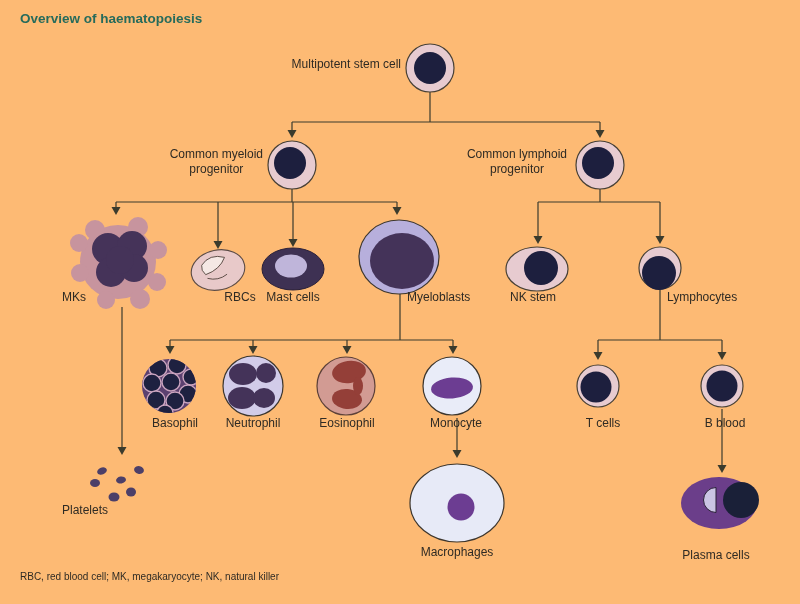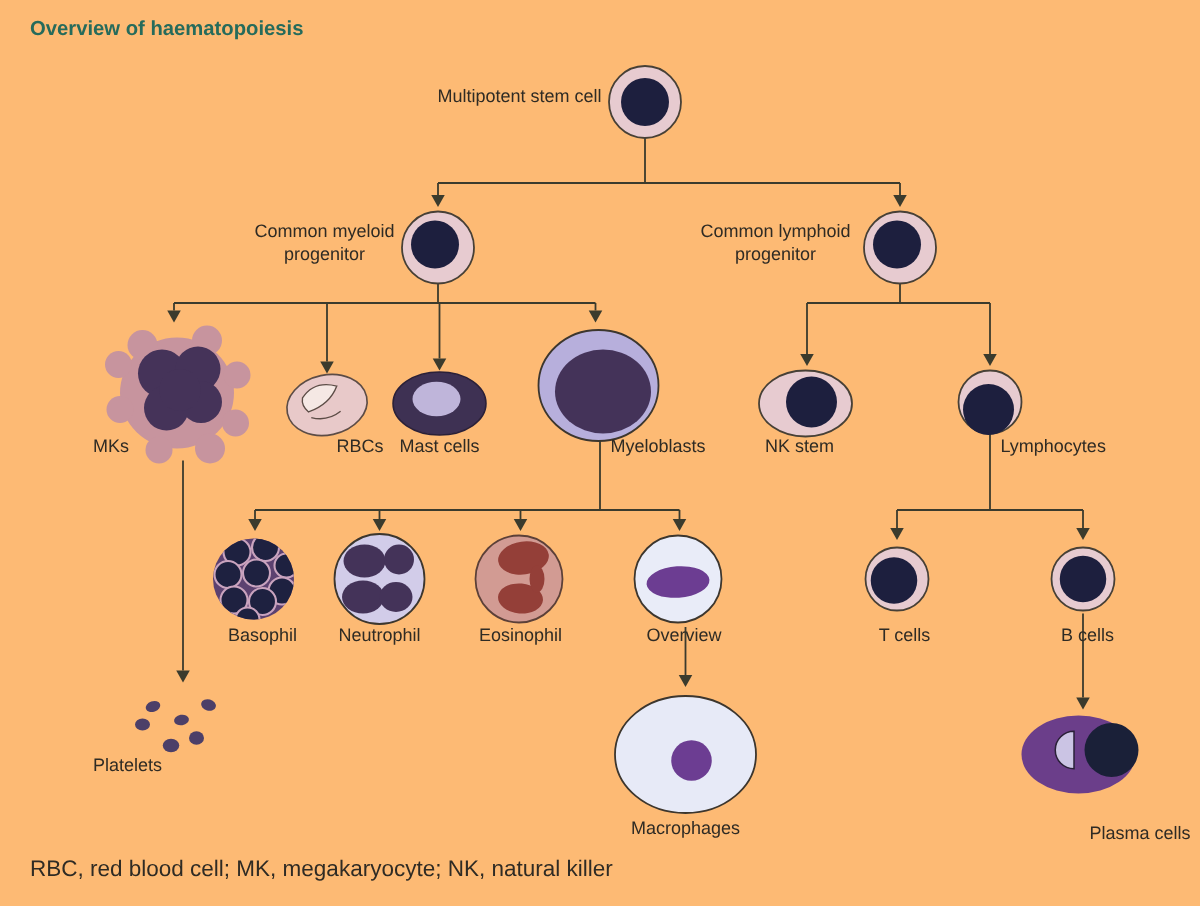--- a/index.html
+++ b/index.html
@@ -12,21 +12,21 @@
     text-decoration:underline;
   }
   svg.diagram{position:absolute;left:0;top:0;}
   .page-title{
     position:absolute;left:20px;top:11px;
     font-size:13.5px;font-weight:bold;color:#266B5B;
     white-space:nowrap;
   }
   .footnote{
     position:absolute;left:20px;top:571px;
-    font-size:15px;color:#2F2B24;white-space:nowrap;
+    font-size:10px;color:#2F2B24;white-space:nowrap;
   }
   .lbl{
     position:absolute;
     font-size:12px;color:#2F2B24;
     white-space:nowrap;line-height:15px;
   }
   .ctr{transform:translateX(-50%);}
   .two-line{text-align:center;}
 </style>
 </head>
@@ -227,22 +227,22 @@
   <div class="lbl" style="left:62px;top:290px;">MKs</div>
   <div class="lbl ctr" style="left:218px;top:290px;padding-left:44px;">RBCs</div>
   <div class="lbl ctr" style="left:293px;top:290px;">Mast cells</div>
   <div class="lbl" style="left:407px;top:290px;">Myeloblasts</div>
   <div class="lbl ctr" style="left:533px;top:290px;">NK stem</div>
   <div class="lbl" style="left:667px;top:290px;">Lymphocytes</div>
 
   <div class="lbl ctr" style="left:175px;top:416px;">Basophil</div>
   <div class="lbl ctr" style="left:253px;top:416px;">Neutrophil</div>
   <div class="lbl ctr" style="left:347px;top:416px;">Eosinophil</div>
-  <div class="lbl ctr" style="left:456px;top:416px;">Overview</div>
+  <div class="lbl ctr" style="left:456px;top:416px;">Monocyte</div>
   <div class="lbl ctr" style="left:603px;top:416px;">T cells</div>
-  <div class="lbl ctr" style="left:725px;top:416px;">B cells</div>
+  <div class="lbl ctr" style="left:725px;top:416px;">B blood</div>
 
   <div class="lbl" style="left:62px;top:503px;">Platelets</div>
   <div class="lbl ctr" style="left:457px;top:545px;text-align:right;">Macrophages</div>
-  <div class="lbl ctr" style="left:760px;top:548px;">Plasma cells</div>
+  <div class="lbl ctr" style="left:716px;top:548px;">Plasma cells</div>
 
   <div class="footnote">RBC, red blood cell; MK, megakaryocyte; NK, natural killer</div>
 </div>
 
 </body></html>

